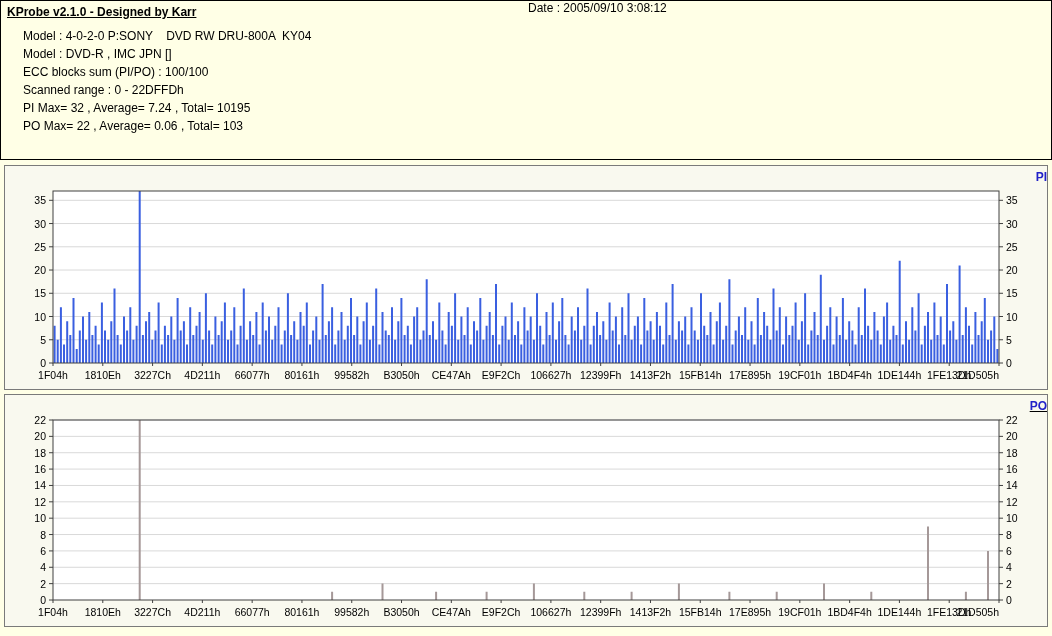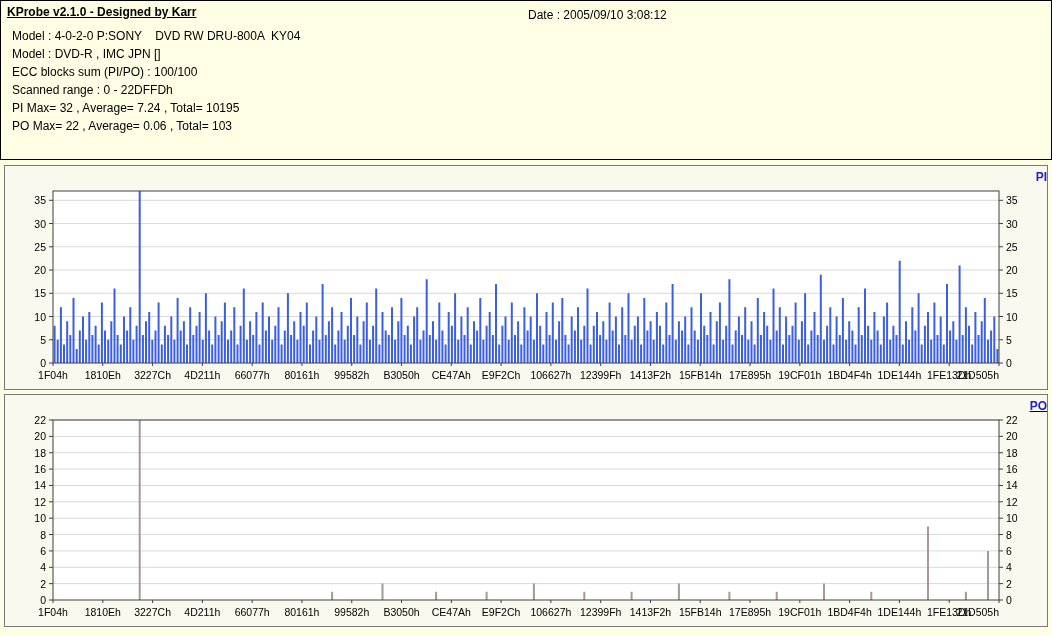--- a/index.html
+++ b/index.html
@@ -16,24 +16,24 @@
     position:relative;
     background:#ffffe6;
   }
   .header-top{height:26px;}
   .app-title{
     display:inline-block;
     font-size:12px;font-weight:bold;text-decoration:underline;
     padding:4px 0 0 6px;
   }
   .scan-date{
-    position:absolute;left:527px;top:7px;font-size:12px;
+    position:absolute;left:527px;top:0;font-size:12px;
   }
   .info-line{
-    margin-left:11px;font-size:12px;line-height:18px;white-space:pre;
+    margin-left:22px;font-size:12px;line-height:18px;white-space:pre;
   }
   .panel{
     box-sizing:border-box;
     margin:5px 4px 0 4px;
     border:1px solid #7a7a7a;
     background:#f9f9ef;
   }
   .panel.po{margin-top:4px;text-decoration:underline;}
   .chart-title{
     text-align:right;font-size:12px;font-weight:bold;color:#2121c8;

